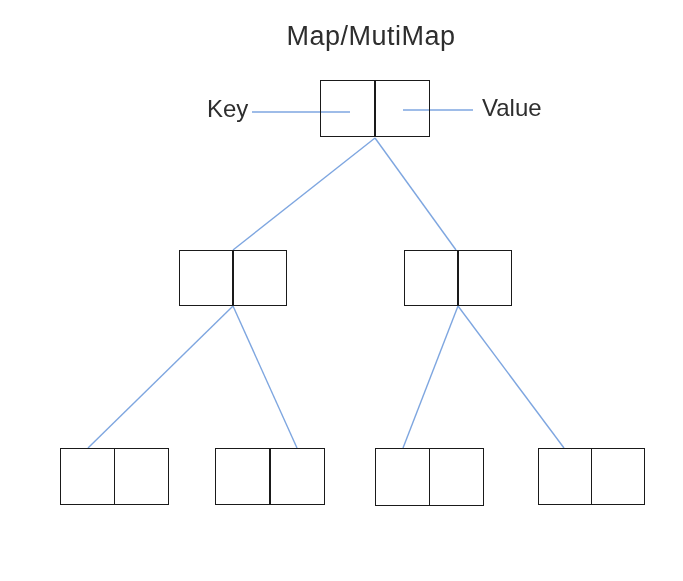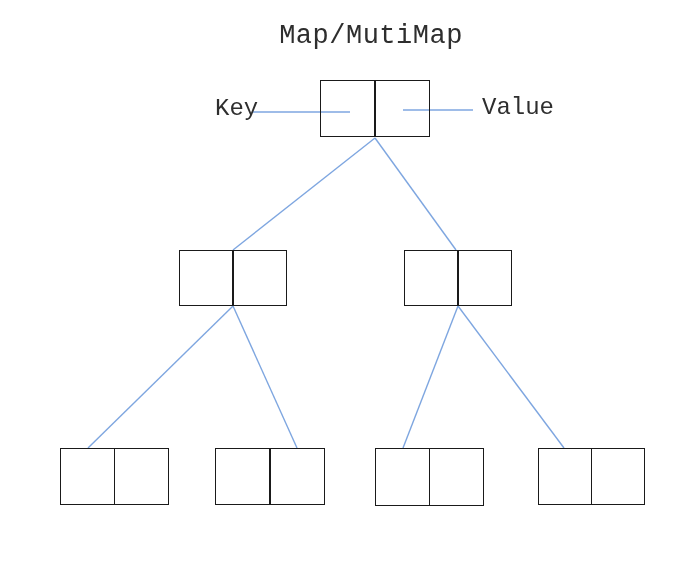--- a/index.html
+++ b/index.html
@@ -6,21 +6,21 @@
     margin: 0;
     padding: 0;
     background: #ffffff;
   }
   .canvas {
     position: relative;
     width: 683px;
     height: 525px;
     background: var(--bg, #ffffff);
     overflow: hidden;
-    font-family: Liberation Mono, monospace;
+    font-family: Liberation Sans, sans-serif;
   }
   .edges-layer {
     position: absolute;
     left: 0;
     top: 0;
     width: 683px;
     height: 581px;
   }
   .nodes-layer {
     position: absolute;
@@ -57,21 +57,20 @@
   .side-label {
     position: absolute;
     font-size: 24px;
     font-weight: 400;
     color: var(--text, #2e2e2e);
     white-space: nowrap;
   }
   .key-label {
     left: 207px;
     top: 95px;
-    margin-left: 8px;
   }
   .value-label {
     left: 482px;
     top: 94px;
     text-align: right;
   }
   .watermark {
     position: absolute;
     right: 11px;
     top: 553px;

